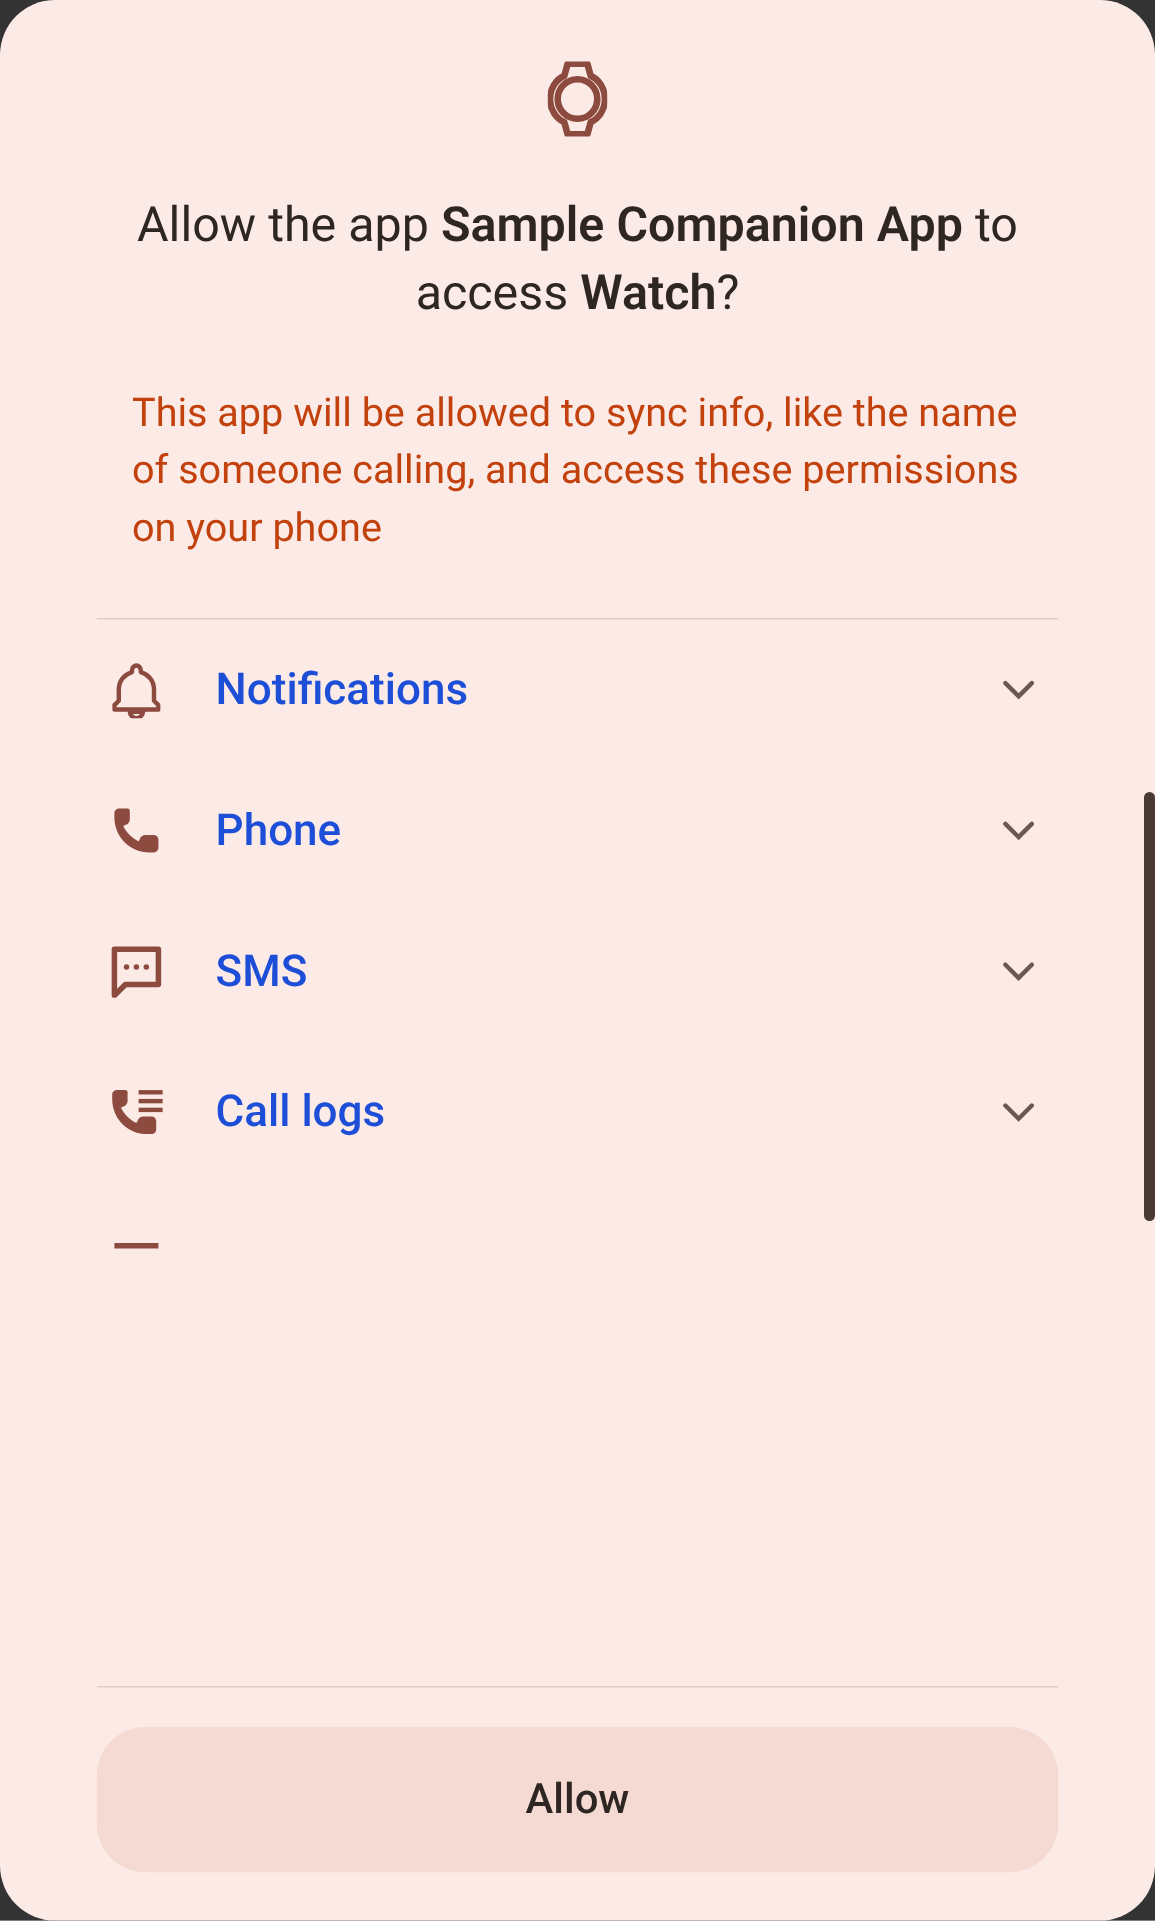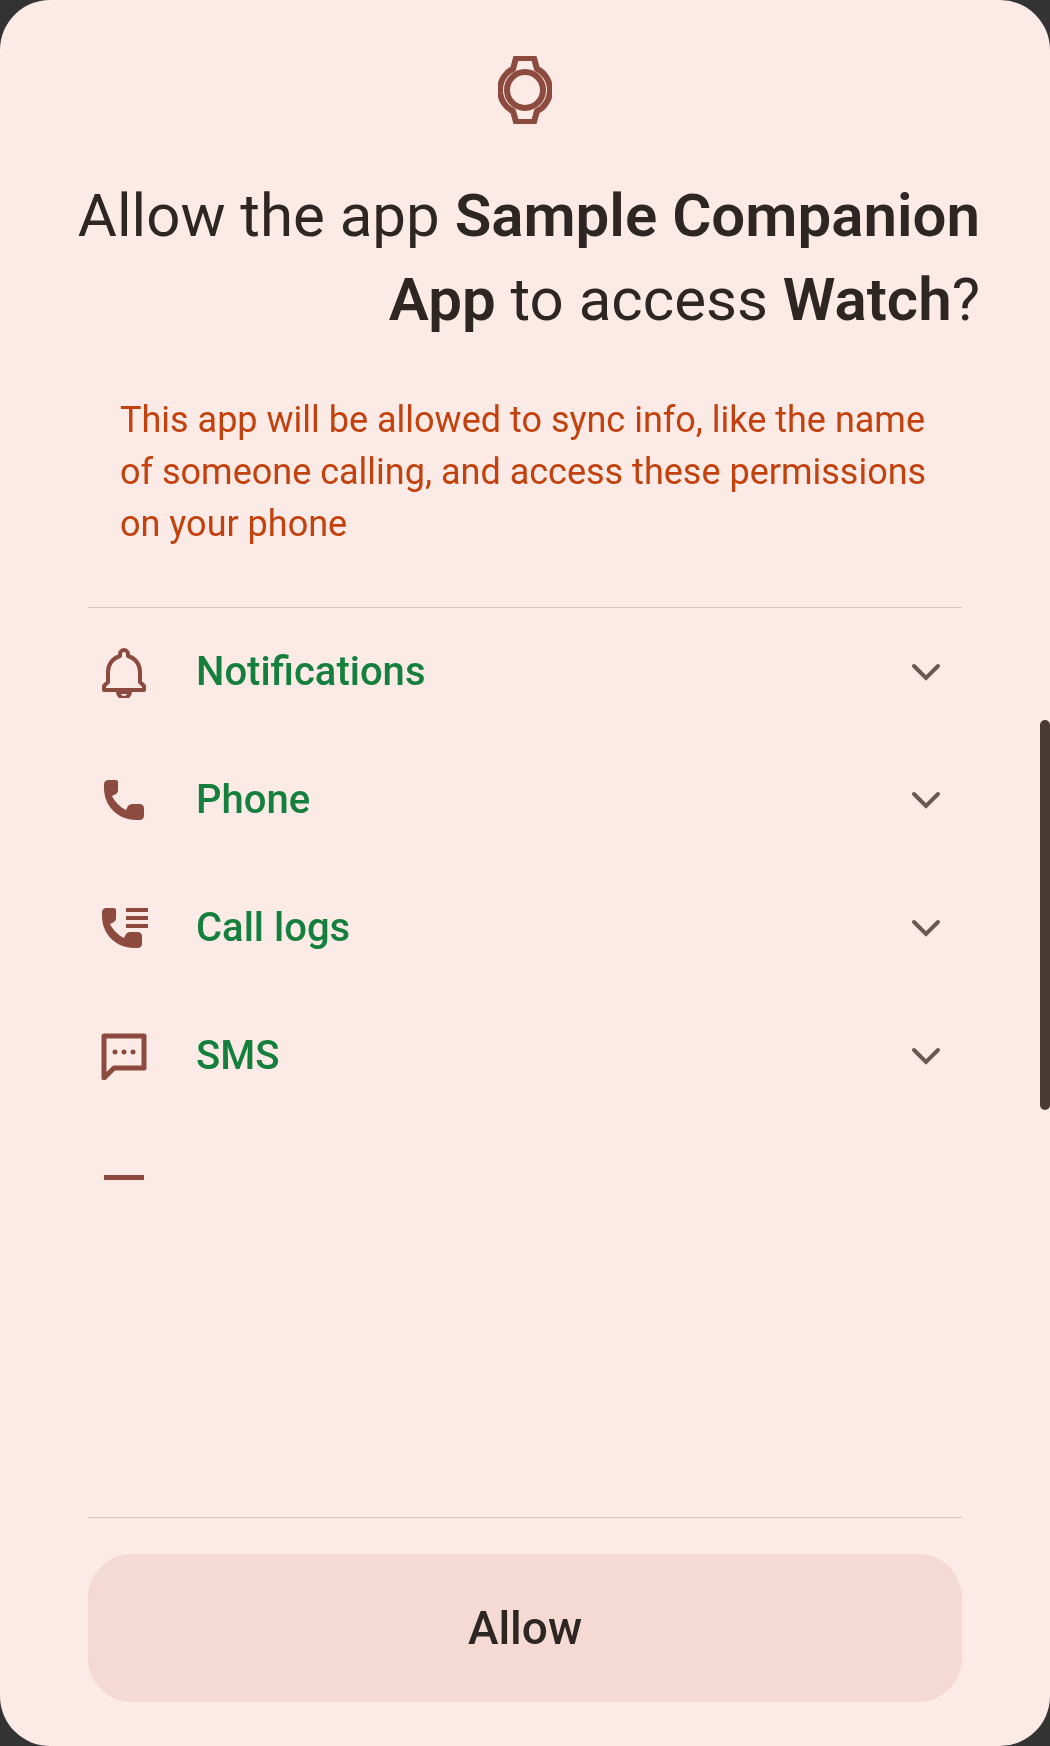--- a/index.html
+++ b/index.html
@@ -32,24 +32,24 @@
       align-items: center;
     }
     .watch-icon {
       width: 54px;
       height: 68px;
       display: flex;
       justify-content: center;
       align-items: center;
     }
     .title {
-      font-size: 60px;
+      font-size: 44px;
       font-weight: 400;
       color: #2e2623;
-      text-align: right;
+      text-align: center;
       padding: 50px 70px 0;
       line-height: 1.4;
     }
     .title .bold {
       font-weight: 600;
     }
     .description {
       font-size: 36px;
       color: #c2410c;
       padding: 52px 120px 0;
@@ -78,21 +78,21 @@
       height: 48px;
       display: flex;
       align-items: center;
       justify-content: center;
       flex-shrink: 0;
     }
     .permission-label {
       flex: 1;
       font-size: 40px;
       font-weight: 500;
-      color: #15803d;
+      color: #1d4ed8;
       margin-left: 48px;
     }
     .chevron {
       width: 32px;
       height: 32px;
       display: flex;
       align-items: center;
       justify-content: center;
       flex-shrink: 0;
       margin-right: 8px;
@@ -108,22 +108,22 @@
     .buttons {
       padding: 36px 88px 44px;
       display: flex;
       flex-direction: column;
       gap: 16px;
     }
     .btn {
       background: #f5d9d3;
       border: none;
       border-radius: 44px;
-      height: 148px;
-      font-size: 46px;
+      height: 132px;
+      font-size: 38px;
       font-weight: 500;
       color: #2e2623;
       cursor: pointer;
       font-family: inherit;
     }
     .scrollbar-indicator {
       position: absolute;
       right: 0;
       top: 720px;
       width: 10px;
@@ -179,52 +179,52 @@
       <span class="permission-label">Phone</span>
       <div class="chevron">
         <svg width="30" height="18" viewBox="0 0 30 18">
           <path d="M 3 3 L 15 15 L 27 3" fill="none" stroke="#6b5851" stroke-width="4" stroke-linecap="round"></path>
         </svg>
       </div>
     </div>
 
     <div class="permission-item">
       <div class="permission-icon">
+        <svg width="48" height="48" viewBox="0 0 48 48">
+          <path d="M 4 4 L 44 4 L 44 36 L 14 36 L 4 46 Z" fill="none" stroke="#8d4a3f" stroke-width="5" stroke-linejoin="round"></path>
+          <circle cx="15" cy="20" r="2.5" fill="#8d4a3f"></circle>
+          <circle cx="24" cy="20" r="2.5" fill="#8d4a3f"></circle>
+          <circle cx="33" cy="20" r="2.5" fill="#8d4a3f"></circle>
+        </svg>
+      </div>
+      <span class="permission-label">SMS</span>
+      <div class="chevron">
+        <svg width="30" height="18" viewBox="0 0 30 18">
+          <path d="M 3 3 L 15 15 L 27 3" fill="none" stroke="#6b5851" stroke-width="4" stroke-linecap="round"></path>
+        </svg>
+      </div>
+    </div>
+
+    <div class="permission-item">
+      <div class="permission-icon">
         <svg width="48" height="44" viewBox="0 0 48 44">
           <path d="M 6 2 C 4 2 2 4 2 6 L 2 10 C 2 28 16 42 34 42 L 38 42 C 40 42 42 40 42 38 L 42 30 C 42 28 40 26 38 26 L 30 26 C 28 26 27 27 26 28 L 24 32 C 18 29 13 24 10 18 L 14 16 C 15 15 16 14 16 12 L 16 4 C 16 2 14 2 12 2 Z" fill="#8d4a3f"></path>
           <rect x="26" y="2" width="22" height="4" fill="#8d4a3f"></rect>
           <rect x="26" y="10" width="22" height="4" fill="#8d4a3f"></rect>
           <rect x="26" y="18" width="22" height="4" fill="#8d4a3f"></rect>
         </svg>
       </div>
       <span class="permission-label">Call logs</span>
       <div class="chevron">
         <svg width="30" height="18" viewBox="0 0 30 18">
           <path d="M 3 3 L 15 15 L 27 3" fill="none" stroke="#6b5851" stroke-width="4" stroke-linecap="round"></path>
         </svg>
       </div>
     </div>
 
-    <div class="permission-item">
-      <div class="permission-icon">
-        <svg width="48" height="48" viewBox="0 0 48 48">
-          <path d="M 4 4 L 44 4 L 44 36 L 14 36 L 4 46 Z" fill="none" stroke="#8d4a3f" stroke-width="5" stroke-linejoin="round"></path>
-          <circle cx="15" cy="20" r="2.5" fill="#8d4a3f"></circle>
-          <circle cx="24" cy="20" r="2.5" fill="#8d4a3f"></circle>
-          <circle cx="33" cy="20" r="2.5" fill="#8d4a3f"></circle>
-        </svg>
-      </div>
-      <span class="permission-label">SMS</span>
-      <div class="chevron">
-        <svg width="30" height="18" viewBox="0 0 30 18">
-          <path d="M 3 3 L 15 15 L 27 3" fill="none" stroke="#6b5851" stroke-width="4" stroke-linecap="round"></path>
-        </svg>
-      </div>
-    </div>
-
     <div class="permission-item partial-item">
       <div class="permission-icon">
         <svg width="44" height="10" viewBox="0 0 44 10">
           <rect x="2" y="0" width="40" height="5" fill="#8d4a3f"></rect>
         </svg>
       </div>
     </div>
 
   </div>
 

